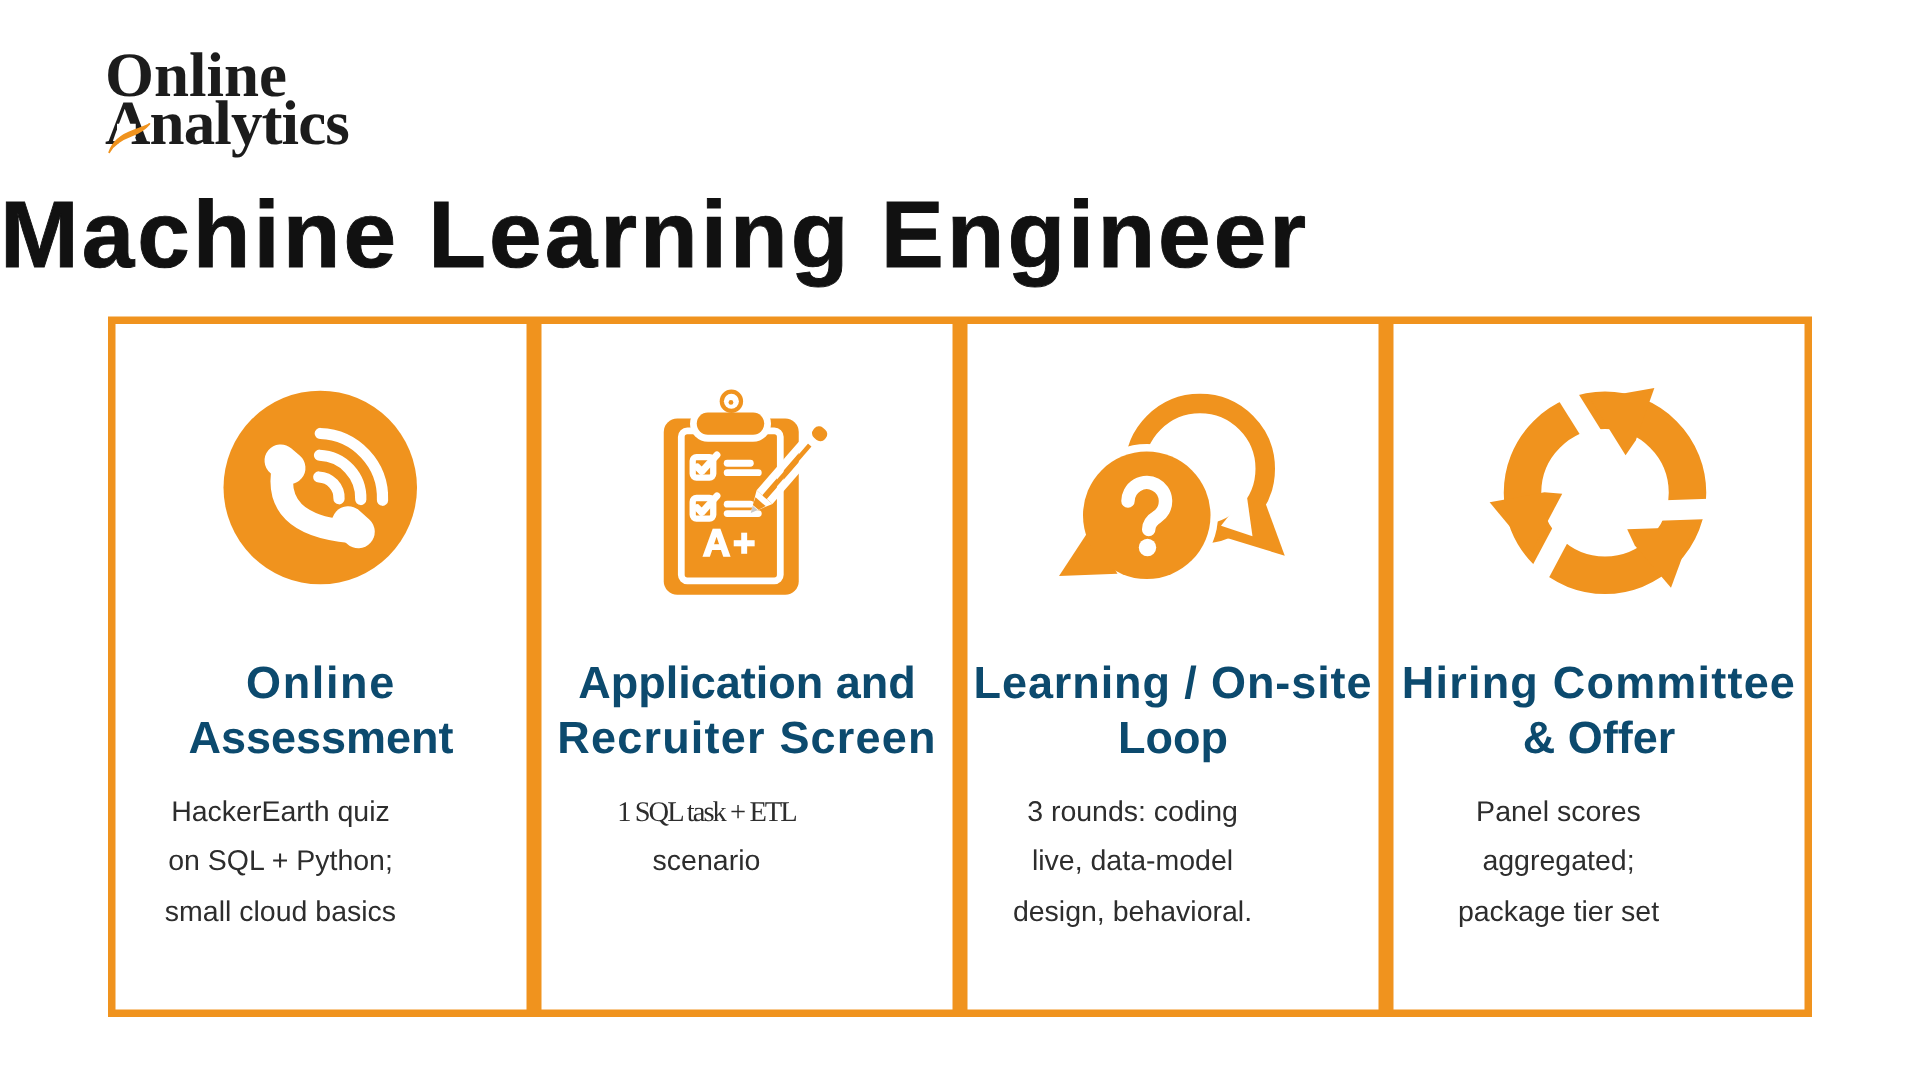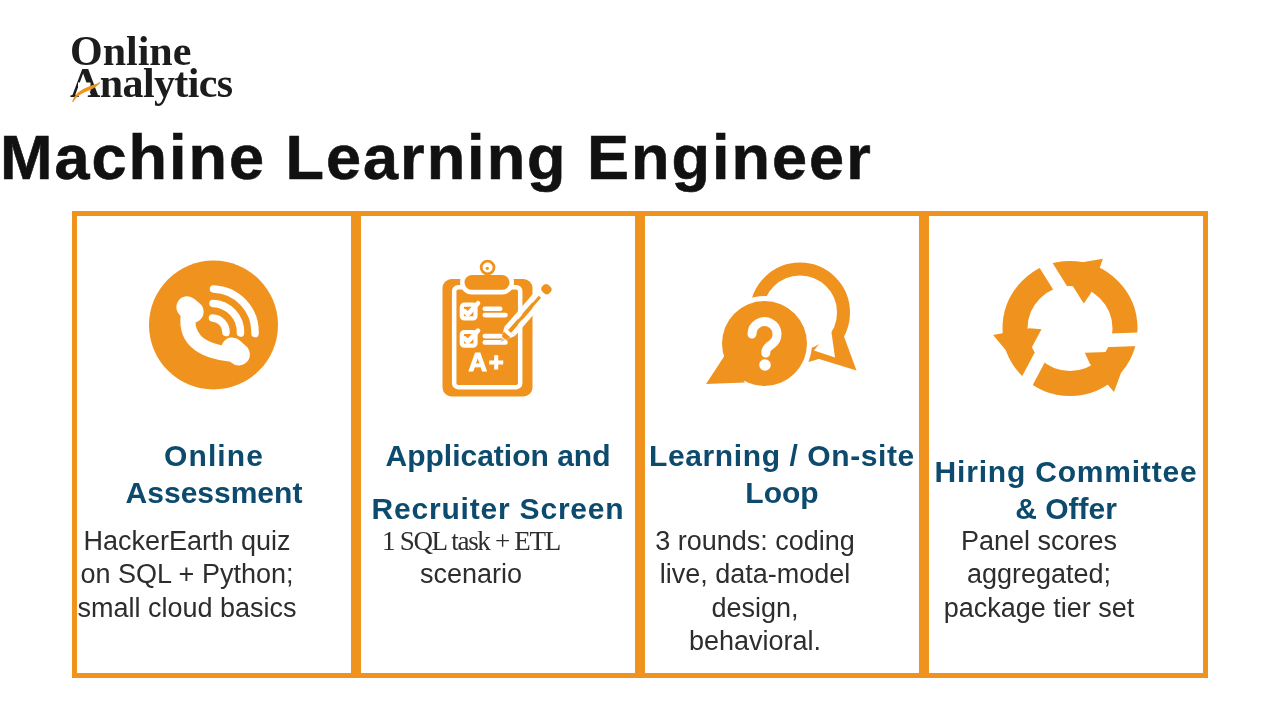--- a/index.html
+++ b/index.html
@@ -6,23 +6,23 @@
   * { margin:0; padding:0; box-sizing:border-box; }
   html,body { width:1280px; height:720px; background:#fff; overflow:hidden; }
   body { font-family:"Liberation Sans", sans-serif; position:relative; }
   .abs { position:absolute; }
   .logo1 { left:70px; top:30.2px; font-family:"Liberation Serif", serif; font-weight:bold; font-size:42px; line-height:42px; color:#1c1c1c; letter-spacing:0; }
   .logo2 { left:70px; top:61.7px; font-family:"Liberation Serif", serif; font-weight:bold; font-size:42px; line-height:42px; color:#1c1c1c; letter-spacing:-0.6px; }
   h1 { position:absolute; left:0; width:1280px; top:125.5px; text-align:left; font-size:63px; line-height:63px; font-weight:bold; color:#111; letter-spacing:2px; -webkit-text-stroke:0.6px #111; }
   .cards { position:absolute; left:72px; top:211px; display:flex; }
   .card { width:284px; height:467px; border:5px solid var(--o); background:#fff; position:relative; }
   .ct { position:absolute; left:0; width:274px; top:220.7px; text-align:center; font-weight:bold; font-size:30px; line-height:37.5px; color:#0c4a6e; }
-  .cb { position:absolute; left:0; width:220px; top:308.6px; text-align:center; font-size:27px; line-height:33.5px; color:#2d2d2d; }
+  .cb { position:absolute; left:0; width:220px; top:308.6px; text-align:center; font-size:19px; line-height:33.5px; color:#2d2d2d; }
   .ls11 { letter-spacing:1.1px; }
-  .ls08 { letter-spacing:0.8px;margin-top:16px; }
+  .ls08 { letter-spacing:0.8px; }
   .ls06 { letter-spacing:0.6px; }
   .lsm13 { letter-spacing:-1.3px;font-family:Liberation Serif, serif; }
   svg.icon { position:absolute; z-index:5; }
 </style>
 </head>
 <body>
   <div class="abs logo1">Online</div>
   <div class="abs logo2">Analytics</div>
   <svg class="abs" style="left:60px; top:60px;" width="120" height="55" viewBox="60 60 120 55">
     <rect x="78" y="82.5" width="12.5" height="9" fill="#fff"></rect>

